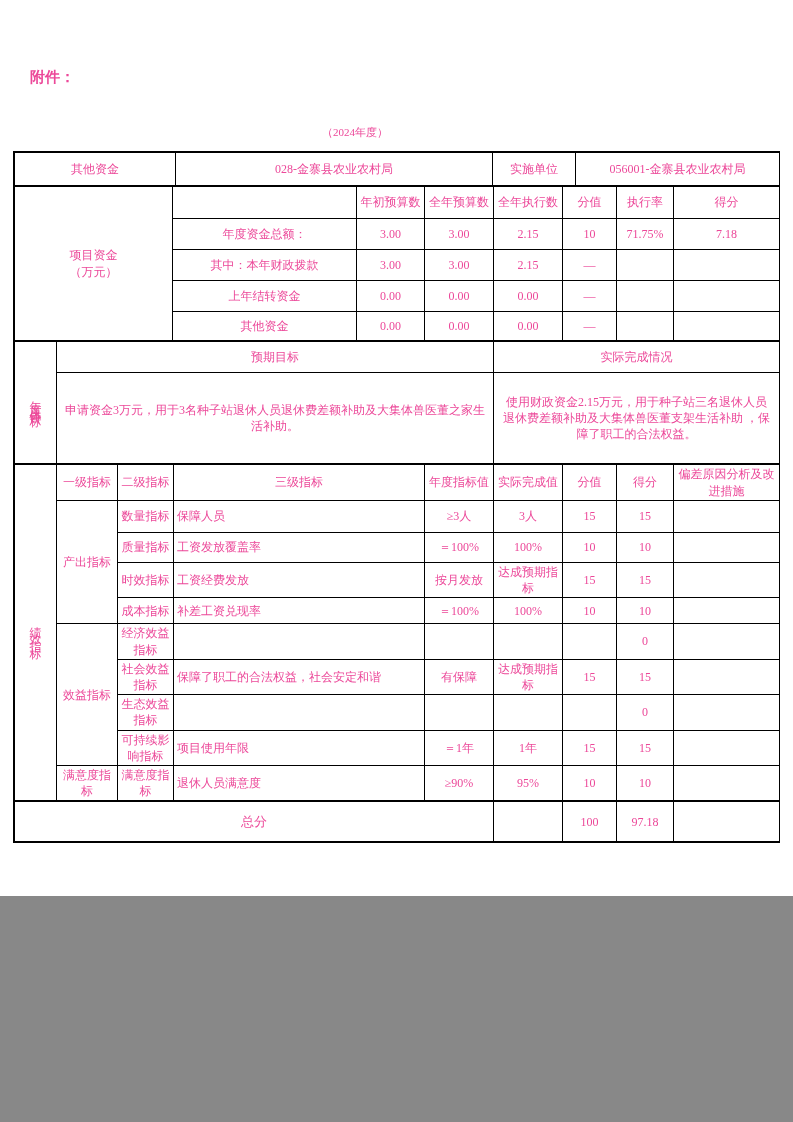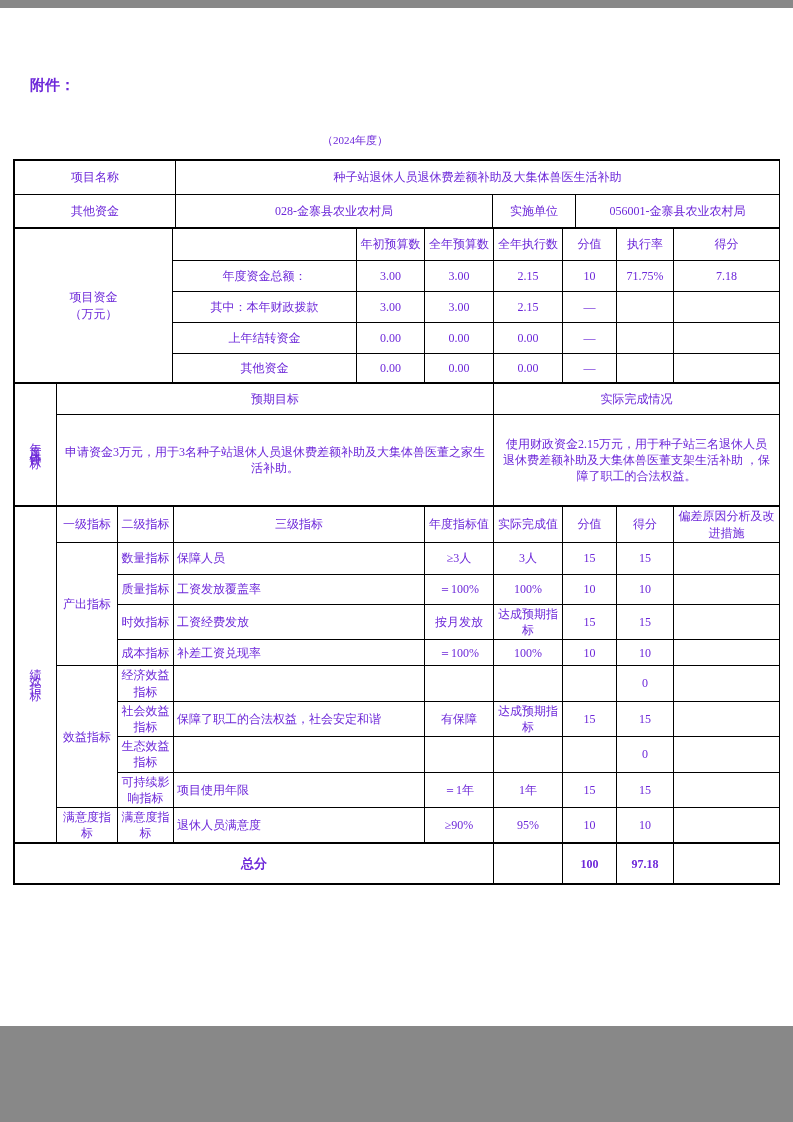--- a/index.html
+++ b/index.html
@@ -1,23 +1,23 @@
 <!DOCTYPE html>
 <html><head>
 <meta charset="utf-8">
 <style>
   * { margin: 0; padding: 0; box-sizing: border-box; }
   html, body { background: #888; }
   #page {
     position: relative;
     width: 793px;
-    height: 1018px;
-    margin: 8px auto;
+    height: 896px;
+    margin: 0 auto;
     background: #ffffff;
-    color: #6d28d9;
+    color: #ec4899;
     font-family: "Liberation Serif", "DejaVu Serif", serif;
     font-size: 12px;
     overflow: hidden;
   }
   #attachment {
     position: absolute;
     left: 30px; top: 68px;
     font-size: 15px;
     font-weight: bold;
   }
@@ -57,21 +57,21 @@
   }
   td.left { text-align: left; }
   td.prewrap { white-space: pre-line; text-align: center; }
   .vtext {
     writing-mode: vertical-lr;
     text-orientation: upright;
     letter-spacing: 3px;
     display: inline-block;
   }
   .vtext.wide { letter-spacing: 7px; }
-  .bold { font-weight: bold; }
+  .bold { font-weight: normal; }
   .goal-cell { padding: 4px 8px; }
   td.sum-label { font-size: 13px; }
 </style>
 </head>
 <body>
 
 <div id="page">
 
   <div id="attachment">附件：</div>
   <div id="doc-subtitle">（2024年度）</div>
@@ -79,24 +79,20 @@
   <div id="tablewrap">
 
     <table>
       <colgroup>
           <col style="width:161px">
           <col style="width:317px">
           <col style="width:83px">
           <col style="width:204px">
         </colgroup>
       <tbody>
-          <tr style="height:34px">
-        <td>项目名称</td>
-        <td colspan="3">种子站退休人员退休费差额补助及大集体兽医生活补助</td>
-      </tr>
       <tr style="height:33px">
         <td>其他资金</td>
         <td>028-金寨县农业农村局</td>
         <td>实施单位</td>
         <td>056001-金寨县农业农村局</td>
       </tr>
     </tbody>
       </table>
 
     <table>

